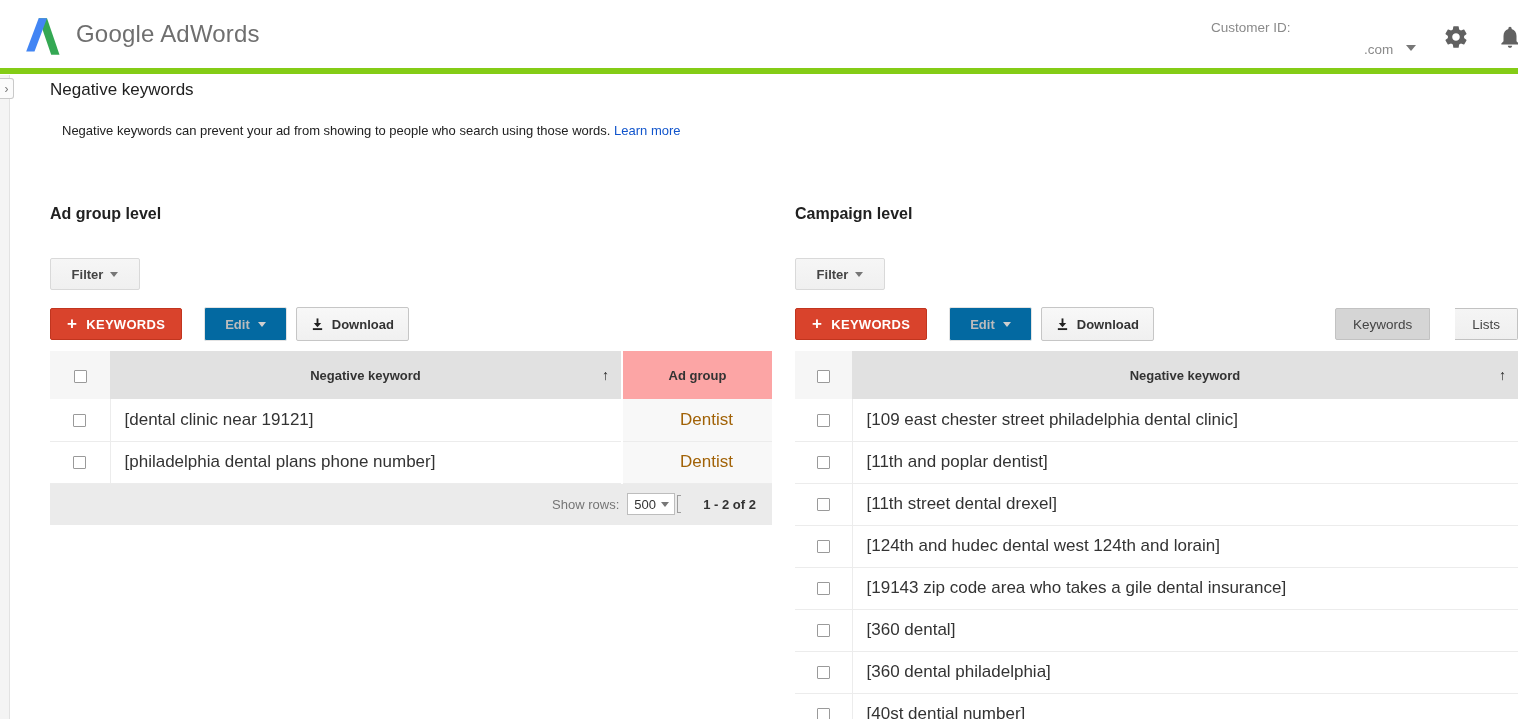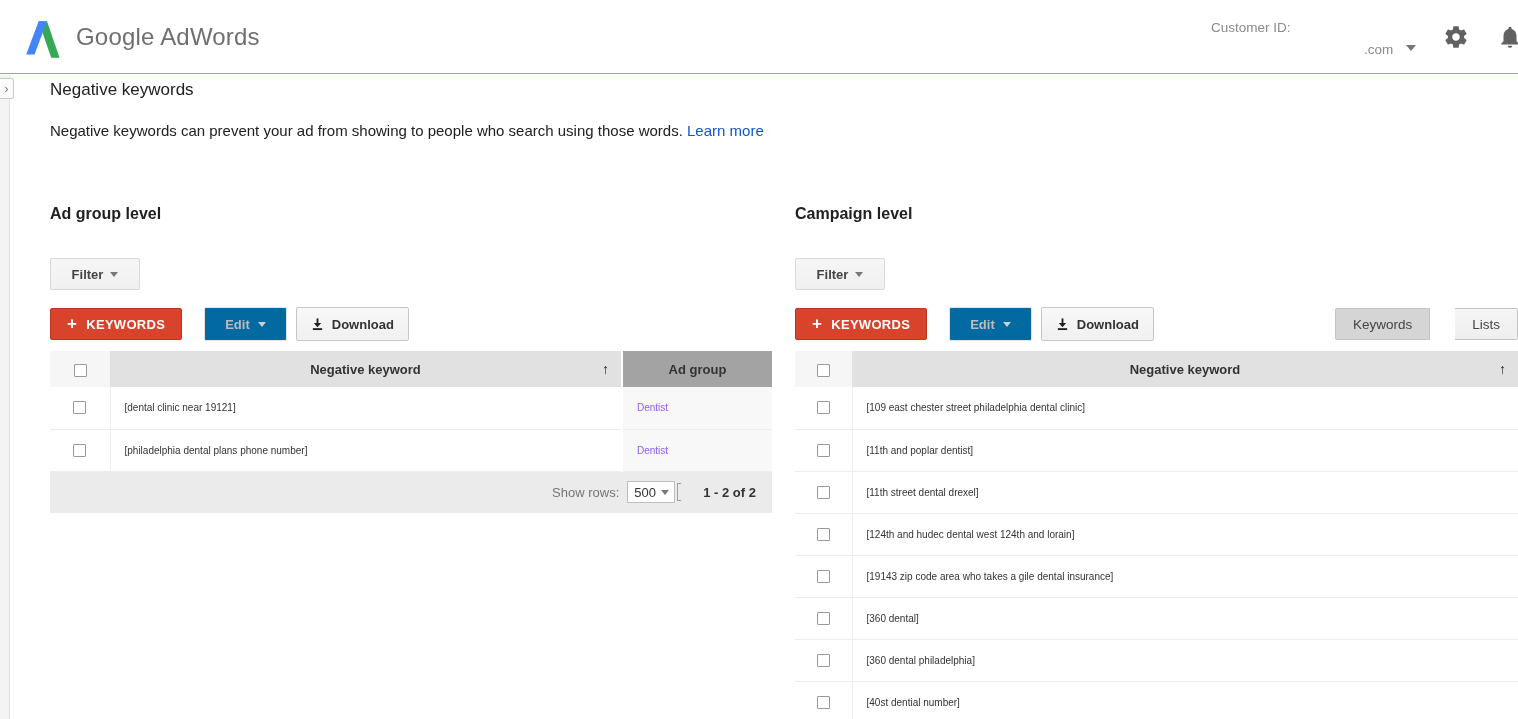--- a/index.html
+++ b/index.html
@@ -4,21 +4,21 @@
 <style>
   * { box-sizing: border-box; }
   html,body { margin:0; padding:0; }
   body {
     width:1518px; height:719px; overflow:hidden;
     background:#fff; color:#333;
     font-family:"Liberation Sans","DejaVu Sans",sans-serif;
   }
 
   
-  .topbar { position:relative; height:74px; background:#fff; border-bottom:1px solid #84cc16; display:flex; align-items:center; }
+  .topbar { position:relative; height:74px; background:#fff; border-bottom:6px solid #84cc16; display:flex; align-items:center; }
   .brand { display:flex; align-items:center; padding-left:22px; cursor:pointer; }
   .logo { width:40px; height:48px; margin-right:14px; }
   .brand-text { font-size:24px; color:#6f6f6f; letter-spacing:.2px; white-space:nowrap; }
   nav { display:flex; margin-left:22px; height:74px; }
   .nav-item { font-size:15px; color:#555; margin:0 16px; position:relative; display:flex; align-items:center; cursor:pointer; text-decoration:none; white-space:nowrap; }
   .nav-item.active { color:#4285f4; }
   .nav-item.active::after { content:""; position:absolute; left:-2px; right:-2px; bottom:0; height:5px; background:#4285f4; }
   .cust-label { position:absolute; left:1211px; top:20px; font-size:13.5px; color:#8a8a8a; }
   .account-name { position:absolute; left:1364px; top:42px; font-size:13.5px; color:#8a8a8a; }
   .acct-caret { position:absolute; left:1406px; top:37px; cursor:pointer; }
@@ -28,21 +28,21 @@
   .gear-wrap { position:absolute; left:1443px; top:24px; cursor:pointer; }
   .bell-wrap { position:absolute; left:1497px; top:24px; cursor:pointer; }
 
   
   .side-strip { position:absolute; left:0; top:75px; bottom:0; width:10px; background:#f4f4f4; border-right:1px solid #e2e2e2; }
   .expand-tab { position:absolute; left:0; top:3px; width:14px; height:21px; background:#fbfbfb; border:1px solid #c9c9c9; border-left:none; border-radius:0 3px 3px 0; display:flex; align-items:center; justify-content:center; font-size:12px; color:#777; cursor:pointer; z-index:2; }
 
   
   main { margin-left:11px; padding:6px 0 0 39px; }
   h1 { font-size:17px; font-weight:400; color:#212121; margin:0; line-height:20px; }
-  .desc { margin:21px 0 0; font-size:15px; color:#212121; line-height:19px; }
+  .desc { margin:21px 12px 0; font-size:13px; color:#212121; line-height:19px; }
   .learn-more { color:#1155cc; text-decoration:none; cursor:pointer; }
 
   .sections { display:flex; margin-top:64px; }
   .col-left { width:722px; flex:none; margin-right:23px; }
   .col-right { flex:1; min-width:0; }
   h2 { font-size:16px; font-weight:700; color:#212121; margin:0; line-height:19px; }
 
   .filter-row { margin-top:35px; }
   .btn { display:inline-flex; align-items:center; justify-content:center; height:32px; border-radius:2px; font-size:13px; font-weight:700; cursor:pointer; font-family:inherit; white-space:nowrap; }
   .btn-filter { width:90px; background:linear-gradient(#f6f6f6,#f0f0f0); border:1px solid #d9d9d9; color:#444; gap:7px; }
@@ -53,31 +53,31 @@
   .btn-edit { margin-left:22px; height:34px; background:#0369a1; border:1px solid #e3e3e3; color:#bcbcbc; padding:0 20px; gap:8px; }
   .btn-download { margin-left:9px; height:34px; background:linear-gradient(#f8f8f8,#f0f0f0); border:1px solid #c6c6c6; color:#333; padding:8px 14px; gap:8px; }
   .toggle { margin-left:auto; display:flex; }
   .toggle-seg { height:32px; display:flex; align-items:center; padding:0 17px; font-size:13.5px; color:#444; border:1px solid #c2c2c2; cursor:pointer; }
   .toggle-seg.selected { background:#d5d5d5; border-radius:2px 0 0 2px; }
   .toggle-seg.unselected { background:linear-gradient(#f5f5f5,#efefef); border-left:none; border-radius:0 2px 2px 0;margin-left:25px; }
 
   
   table.kw-table { border-collapse:collapse; table-layout:fixed; margin-top:10px; width:722px; }
   .col-right table.kw-table { width:100%; }
-  th { height:36px; font-size:13px; font-weight:700; color:#333; text-align:center; padding:0; }
+  th { height:48px; font-size:13px; font-weight:700; color:#333; text-align:center; padding:0; }
   th.cb-col { background:#f6f6f6; width:60px; }
   .col-right th.cb-col { width:57px; }
   th.kw-col { background:#e1e1e1; position:relative; }
   .sort-arrow { position:absolute; right:12px; top:50%; transform:translateY(-50%); font-size:14px; font-weight:700; color:#222; cursor:pointer; }
-  th.ag-col { background:#a3a3a3; width:150px; border-left:2px solid #fff; }
-  tbody td { height:42px; border-bottom:1px solid #ececec; font-size:10px; color:#333; padding:0; }
+  th.ag-col { background:#fca5a5; width:150px; border-left:2px solid #fff; }
+  tbody td { height:42px; border-bottom:1px solid #ececec; font-size:17px; color:#333; padding:0; }
   td.cb-cell { text-align:center; border-right:1px solid #ececec; background:#fff; }
   td.kw-cell { padding-left:14px; background:#fff; }
   td.ag-cell { background:#f8f8f8; padding-left:14px; border-left:2px solid #fff; }
-  td.ag-cell a { color:#8b5cf6; text-decoration:none; cursor:pointer; }
+  td.ag-cell a { color:#a16207; text-decoration:none; cursor:pointer;margin-left:43px; }
   .cb { display:inline-block; width:13px; height:13px; border:1px solid #9a9a9a; background:#fff; border-radius:1px; vertical-align:middle; cursor:pointer; }
   tfoot td { height:42px; background:#ebebeb; border-top:1px solid #dedede; padding:0; }
   .foot-inner { display:flex; align-items:center; justify-content:flex-end; padding-right:16px; }
   .show-rows-label { color:#757575; font-size:13px; margin-right:8px; }
   .rows-select { display:inline-flex; align-items:center; justify-content:space-between; width:48px; height:22px; background:#fff; border:1px solid #bdbdbd; font-size:13px; color:#333; padding:0 5px 0 6px; cursor:pointer; }
   .bracket { width:4px; height:18px; border:1px solid #9e9e9e; border-right:none; margin-left:2px; }
   .range { font-weight:700; color:#333; font-size:13px; margin-left:22px; }
 </style>
 </head>
 <body>

